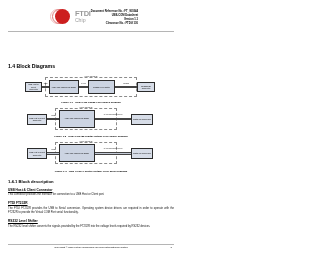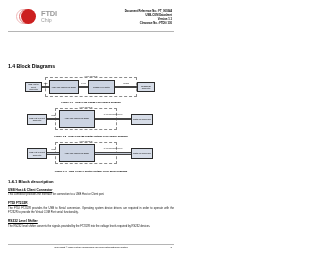--- a/index.html
+++ b/index.html
@@ -16,21 +16,21 @@
     position: relative;
   }
 
   
   .header {
     position: relative;
     height: 30px;
     padding: 5px 6px 0 8px;
     box-sizing: border-box;
     display: flex;
-    justify-content: space-between;
+    justify-content: center;
     align-items: flex-start;
   }
   .logo {
     display: flex;
     align-items: center;
     gap: 2px;
     margin-top: 4px;
     margin-left: 8px;
   }
   .logo-mark {

